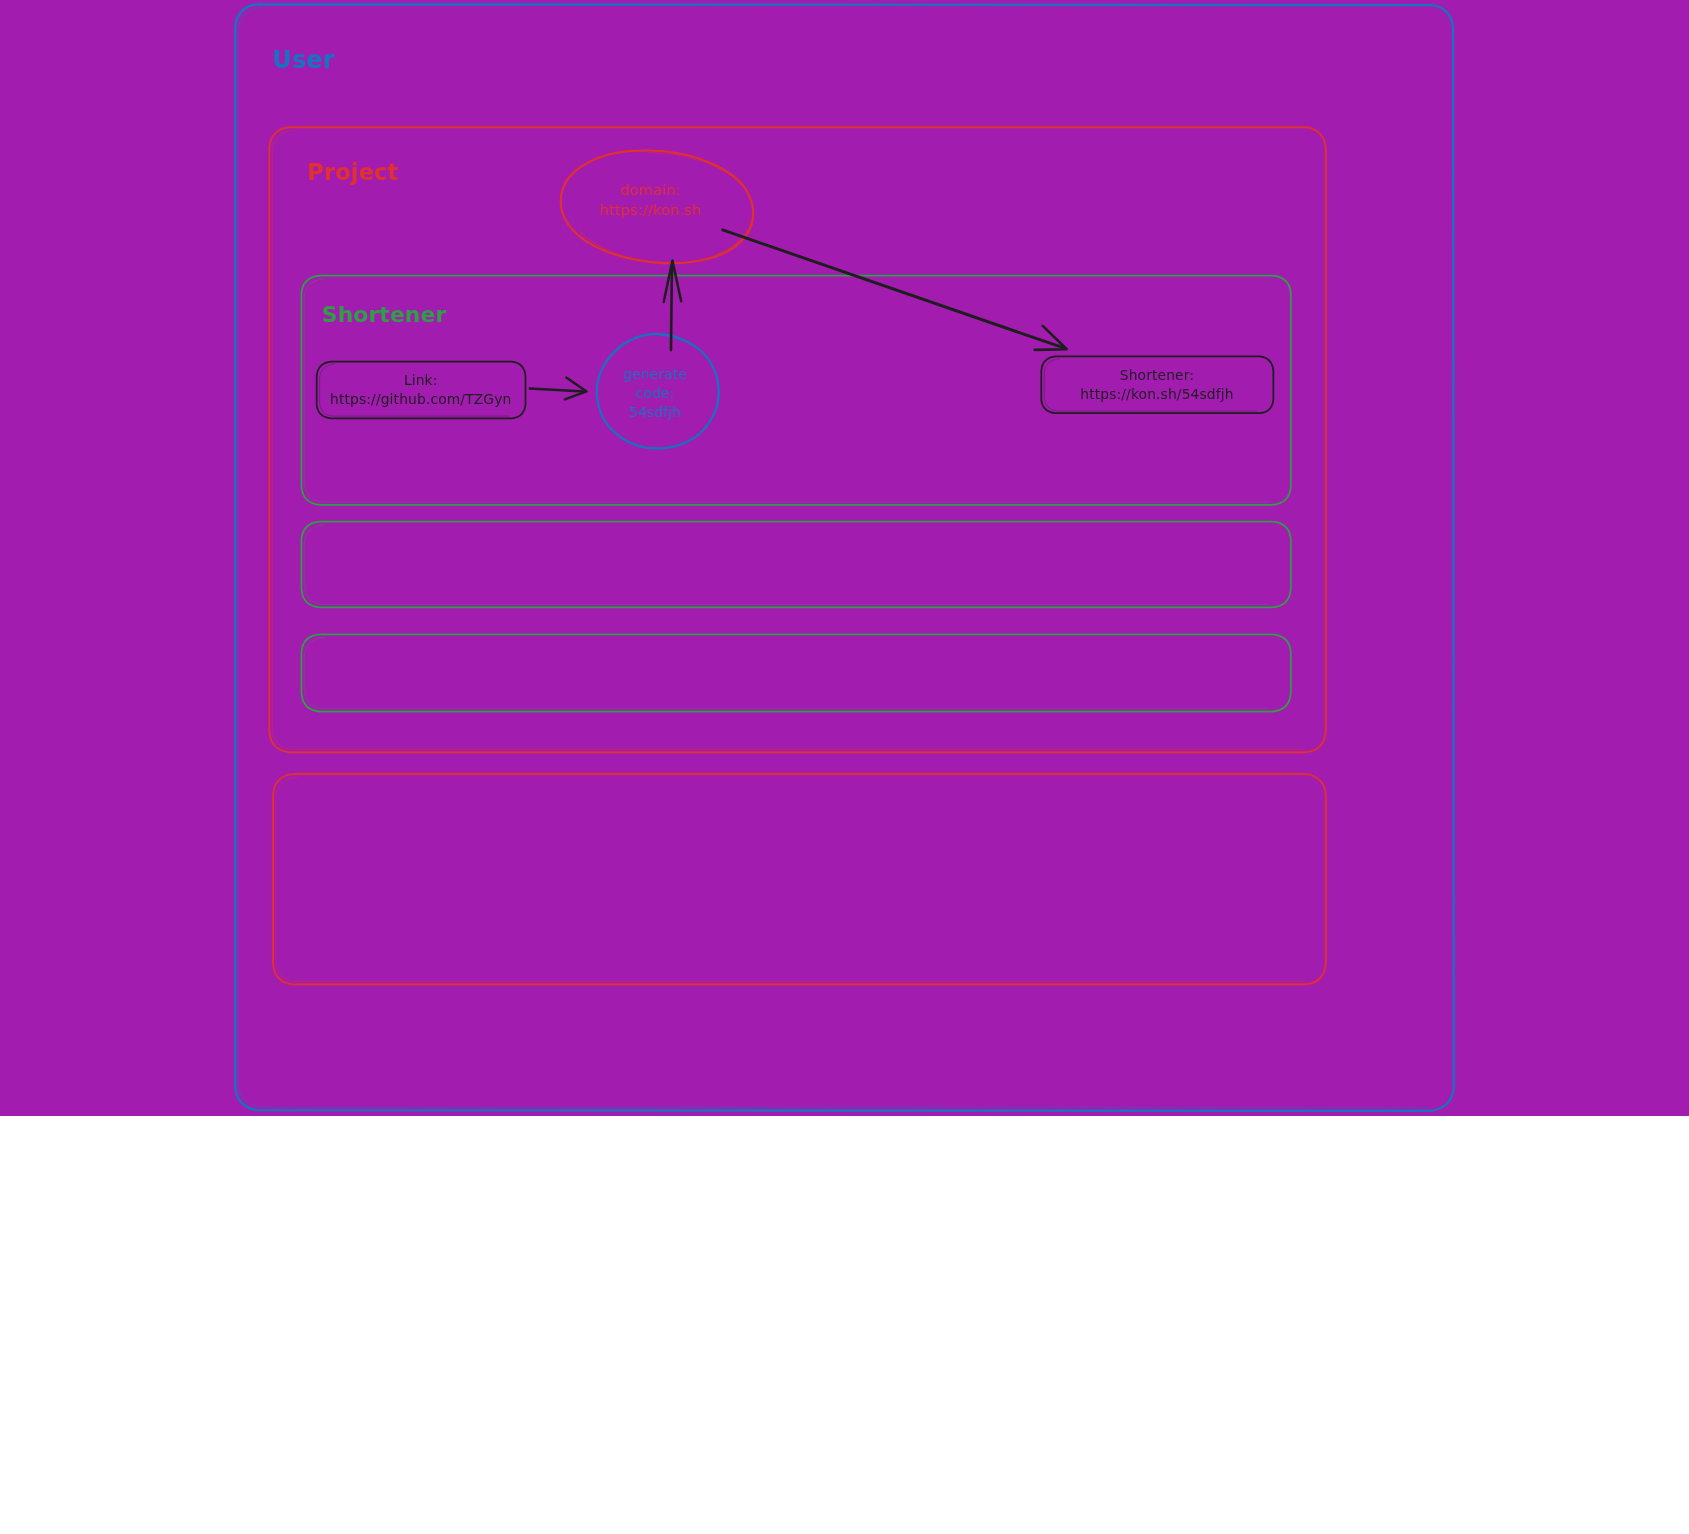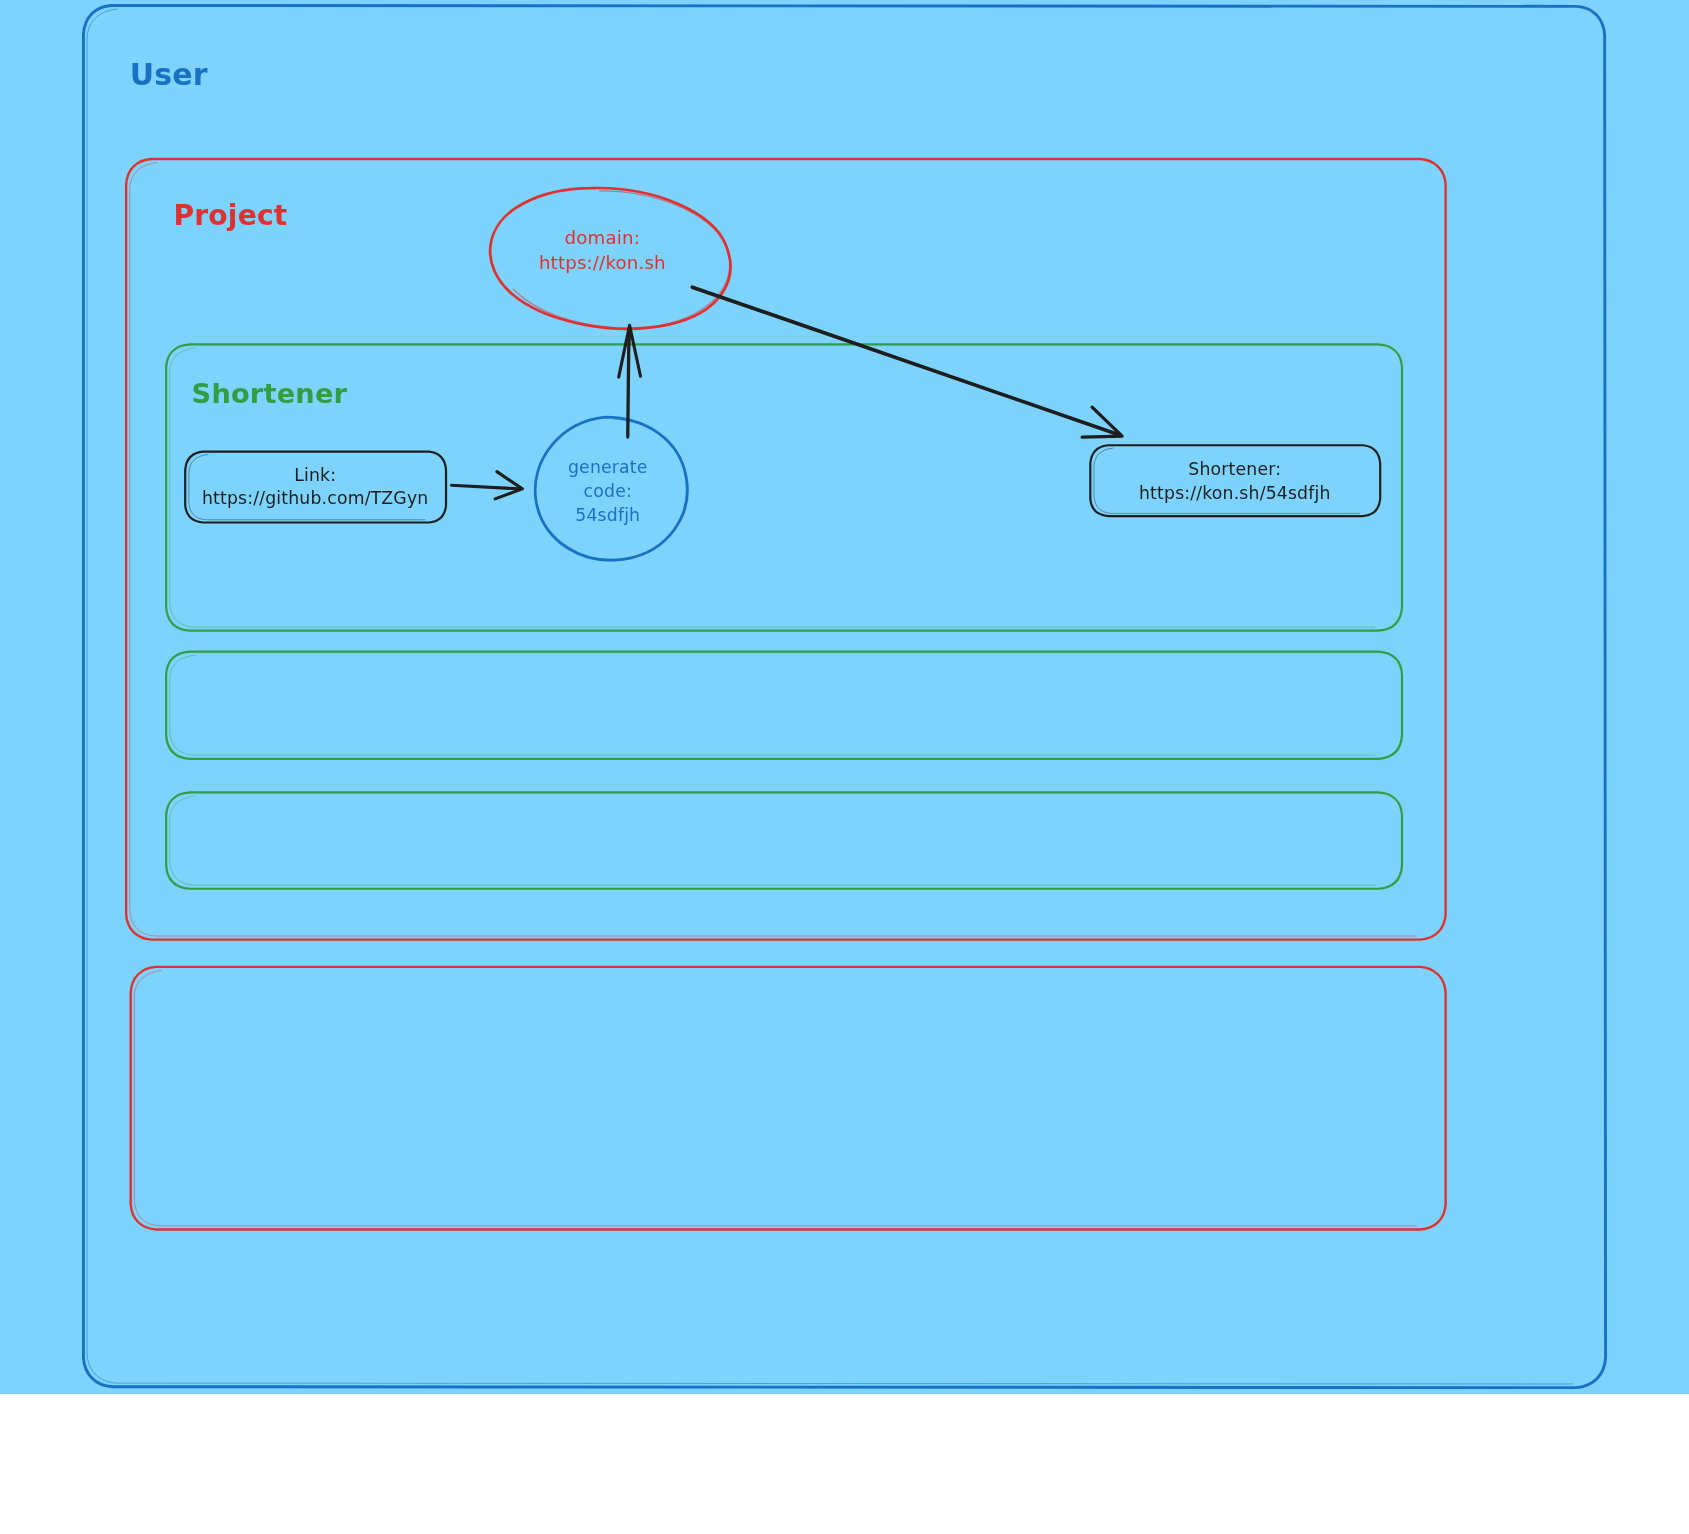--- a/index.html
+++ b/index.html
@@ -6,22 +6,22 @@
     margin: 0;
     padding: 0;
     background: #ffffff;
   }
   body {
     font-family: "DejaVu Sans", sans-serif;
   }
   #canvas {
     position: relative;
     width: 1689px;
-    height: 1394px;
-    background: #7dd3fc;
+    height: 1116px;
+    background: #a21caf;
     overflow: hidden;
   }
   #scene {
     position: absolute;
     inset: 0;
     width: 100%;
     height: 100%;
   }
   .hand-text {
     font-family: "DejaVu Sans", sans-serif;

